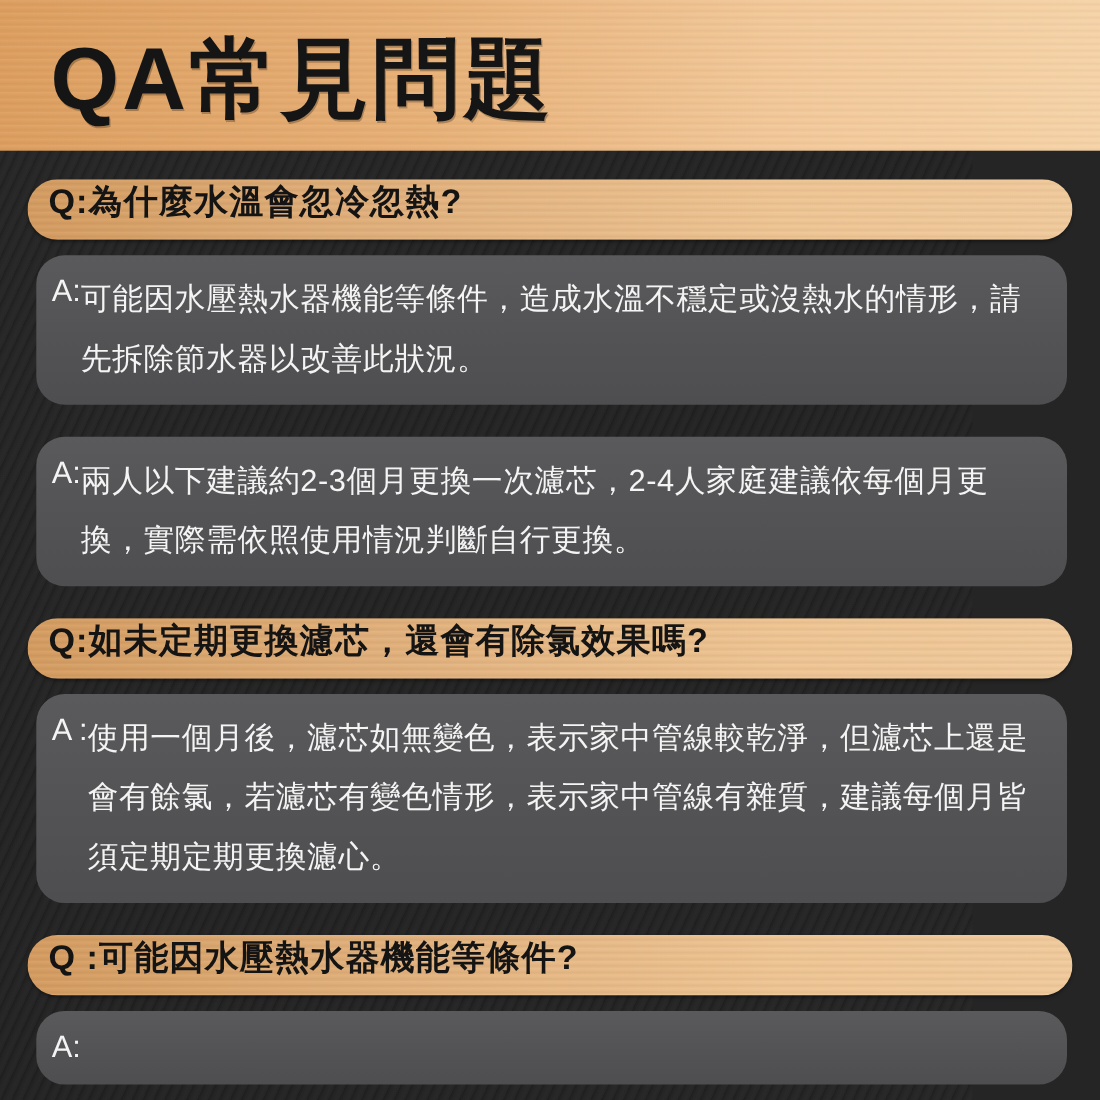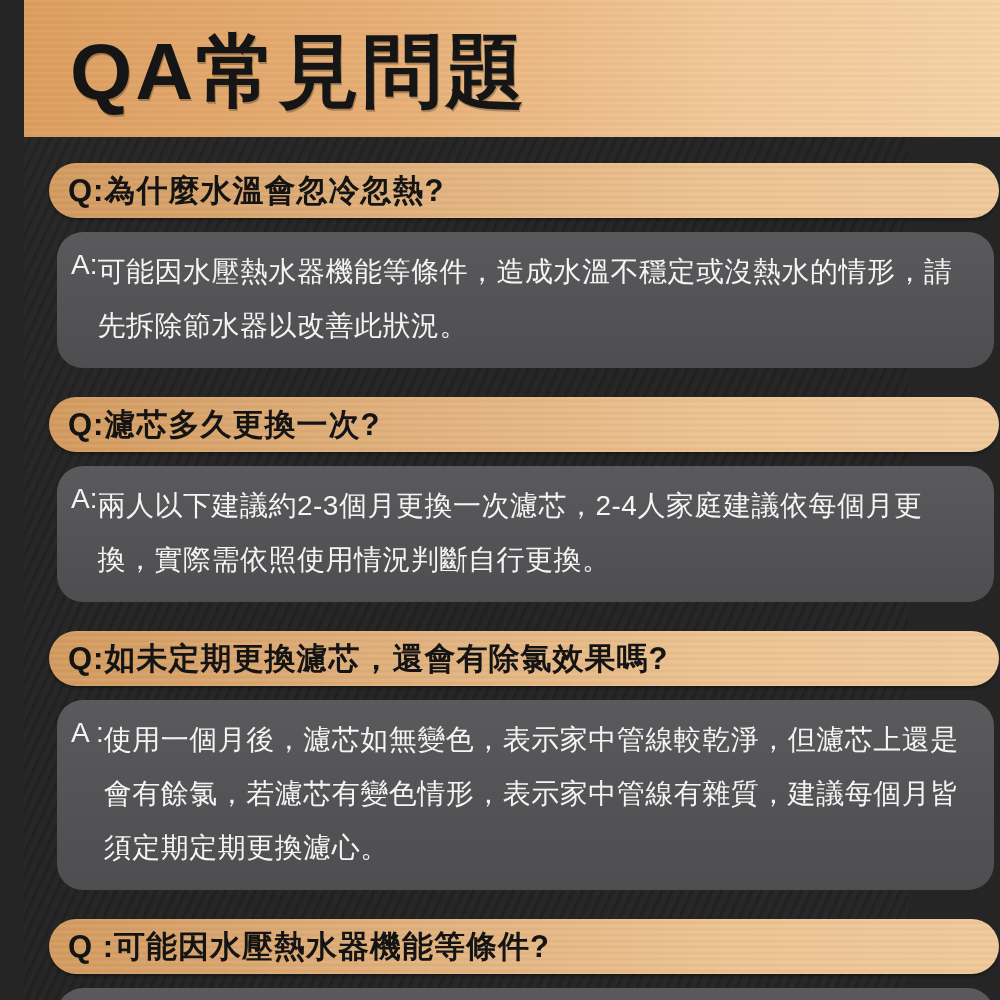--- a/index.html
+++ b/index.html
@@ -8,21 +8,20 @@
     font-family: "Liberation Sans", "DejaVu Sans", sans-serif;
     background: #252525;
     overflow: hidden;
   }
   .page {
     width: 884px;
     height: 1000px;
     background:
       repeating-linear-gradient(115deg, rgba(0,0,0,0.18) 0px, rgba(0,0,0,0) 3px, rgba(255,255,255,0.015) 6px, rgba(0,0,0,0) 9px),
       linear-gradient(135deg, #272727 0%, #242424 55%, #262626 100%);
-    margin-left: 24px;
   }
   .header {
     height: 137px;
     width: 1000px;
     display: flex;
     align-items: center;
     padding-left: 46px;
     background:
       repeating-linear-gradient(180deg, rgba(255,255,255,0.05) 0px, rgba(255,255,255,0) 2px, rgba(0,0,0,0.03) 4px, rgba(0,0,0,0) 6px),
       linear-gradient(90deg, #dd9f60 0%, #e7b077 38%, #f2c899 70%, #f6d3a8 100%);
@@ -38,21 +37,21 @@
   }
   .faq-list {
     padding: 26px 25px 0 25px;
   }
   .faq-item { margin-bottom: 0; }
   .question-bar {
     width: 950px;
     height: 55px;
     border-radius: 28px;
     display: flex;
-    align-items: center;
+    align-items: flex-start;
     padding-left: 19px;
     margin-bottom: 14px;
     background:
       repeating-linear-gradient(180deg, rgba(255,255,255,0.06) 0px, rgba(255,255,255,0) 2px, rgba(0,0,0,0.04) 4px, rgba(0,0,0,0) 6px),
       linear-gradient(90deg, #d49c61 0%, #dfae79 30%, #eec493 72%, #f0ca9c 100%);
     box-shadow: 0 2px 3px rgba(0,0,0,0.35);
   }
   .question-text {
     font-size: 31px;
     font-weight: 800;
@@ -101,23 +100,20 @@
       <div class="question-bar">
         <span class="question-text"><span>Q:</span><span>為什麼水溫會忽冷忽熱?</span></span>
       </div>
       <div class="answer-box">
         <span class="answer-prefix">A:</span>
         <span class="answer-text">可能因水壓熱水器機能等條件，造成水溫不穩定或沒熱水的情形，請先拆除節水器以改善此狀況。</span>
       </div>
     </div>
 
     <div class="faq-item">
-      <div class="question-bar">
-        <span class="question-text"><span>Q:</span><span>濾芯多久更換一次?</span></span>
-      </div>
       <div class="answer-box">
         <span class="answer-prefix">A:</span>
         <span class="answer-text">兩人以下建議約2-3個月更換一次濾芯，2-4人家庭建議依每個月更換，實際需依照使用情況判斷自行更換。</span>
       </div>
     </div>
 
     <div class="faq-item">
       <div class="question-bar">
         <span class="question-text"><span>Q:</span><span>如未定期更換濾芯，還會有除氯效果嗎?</span></span>
       </div>

